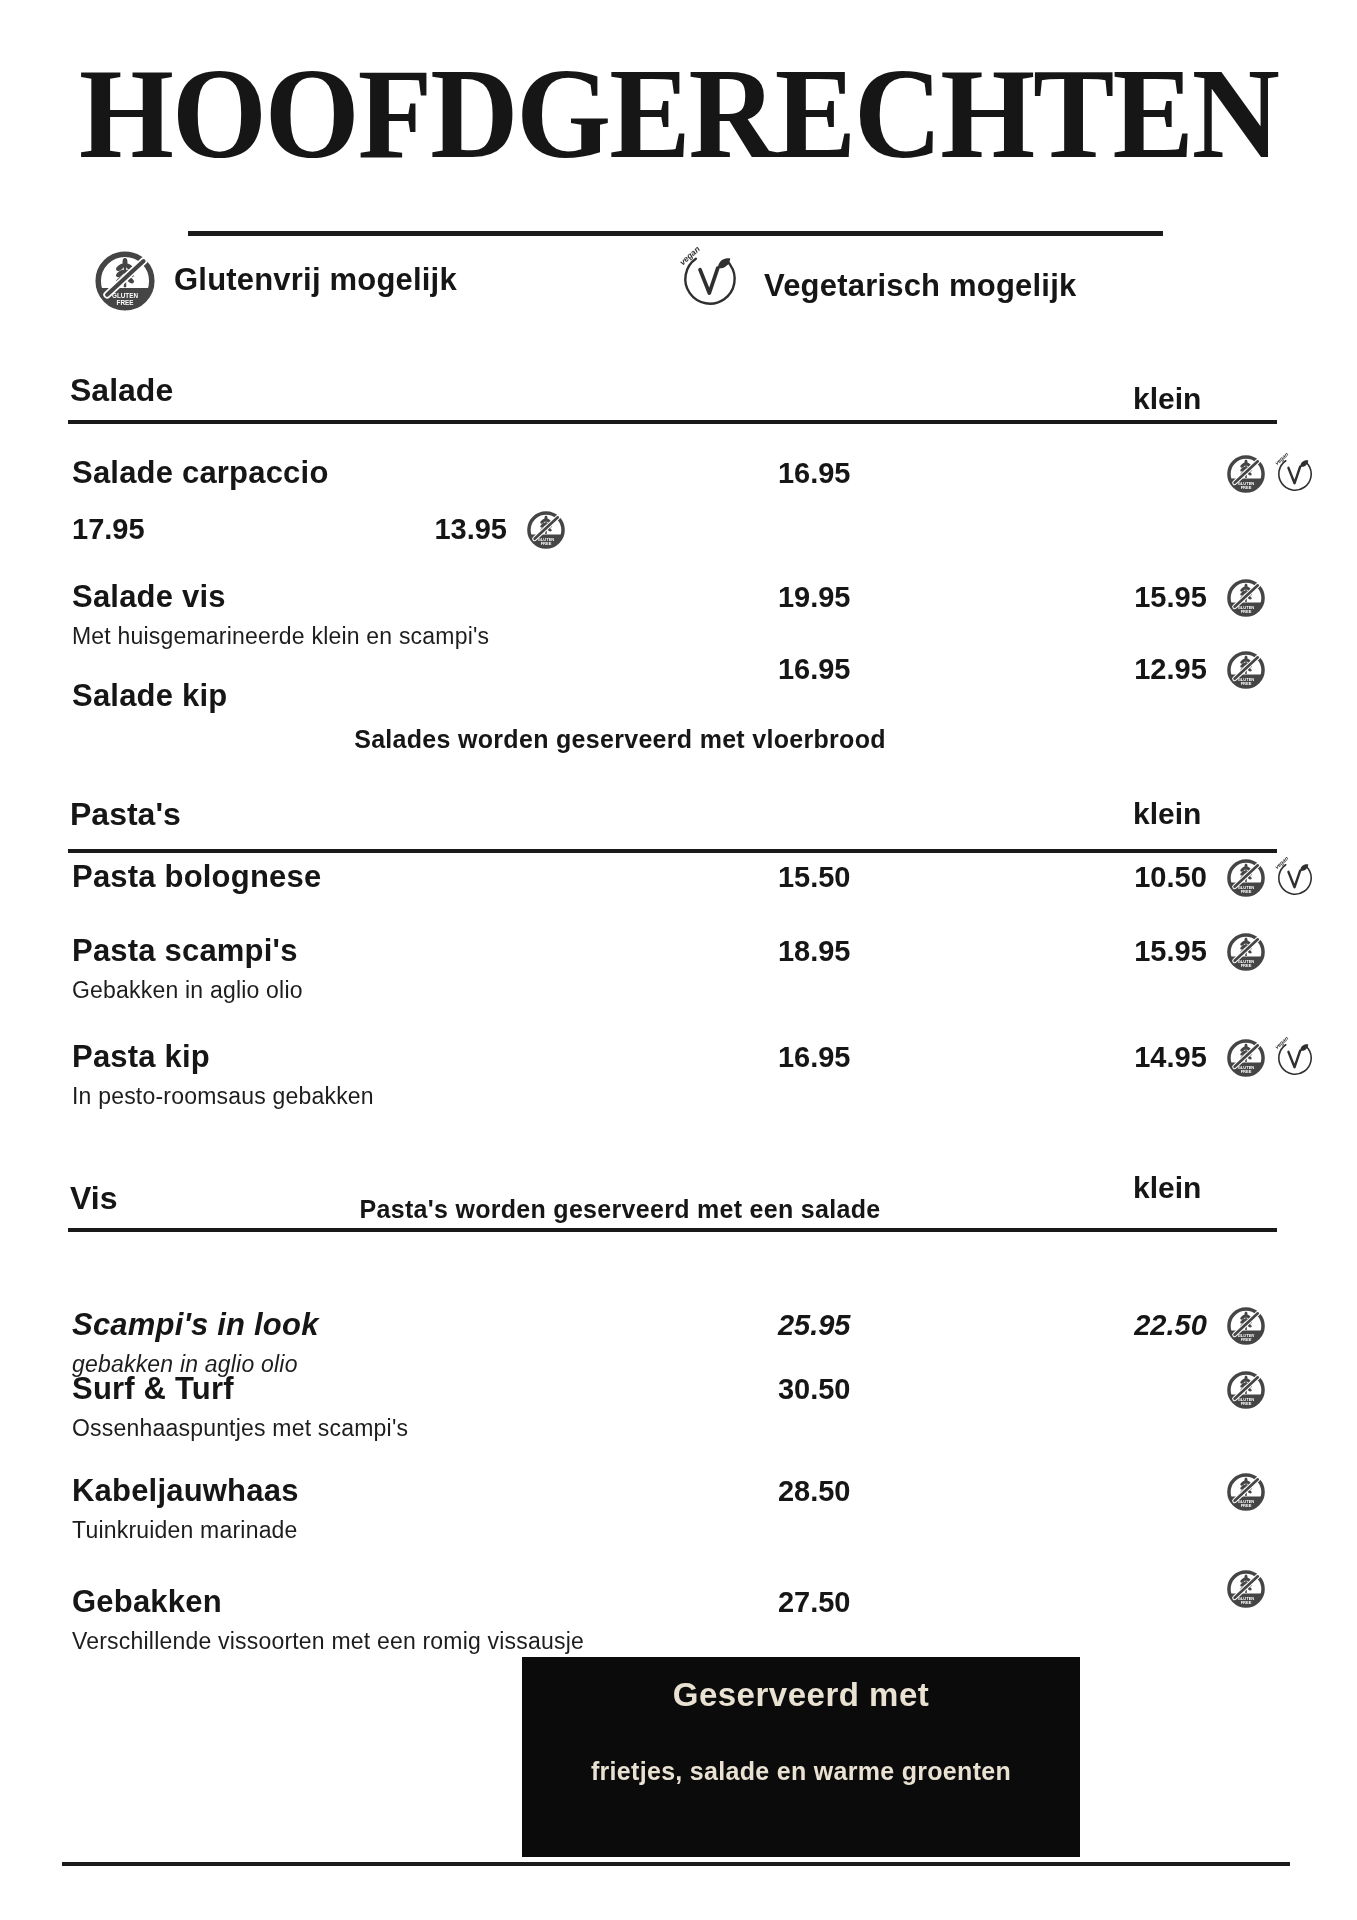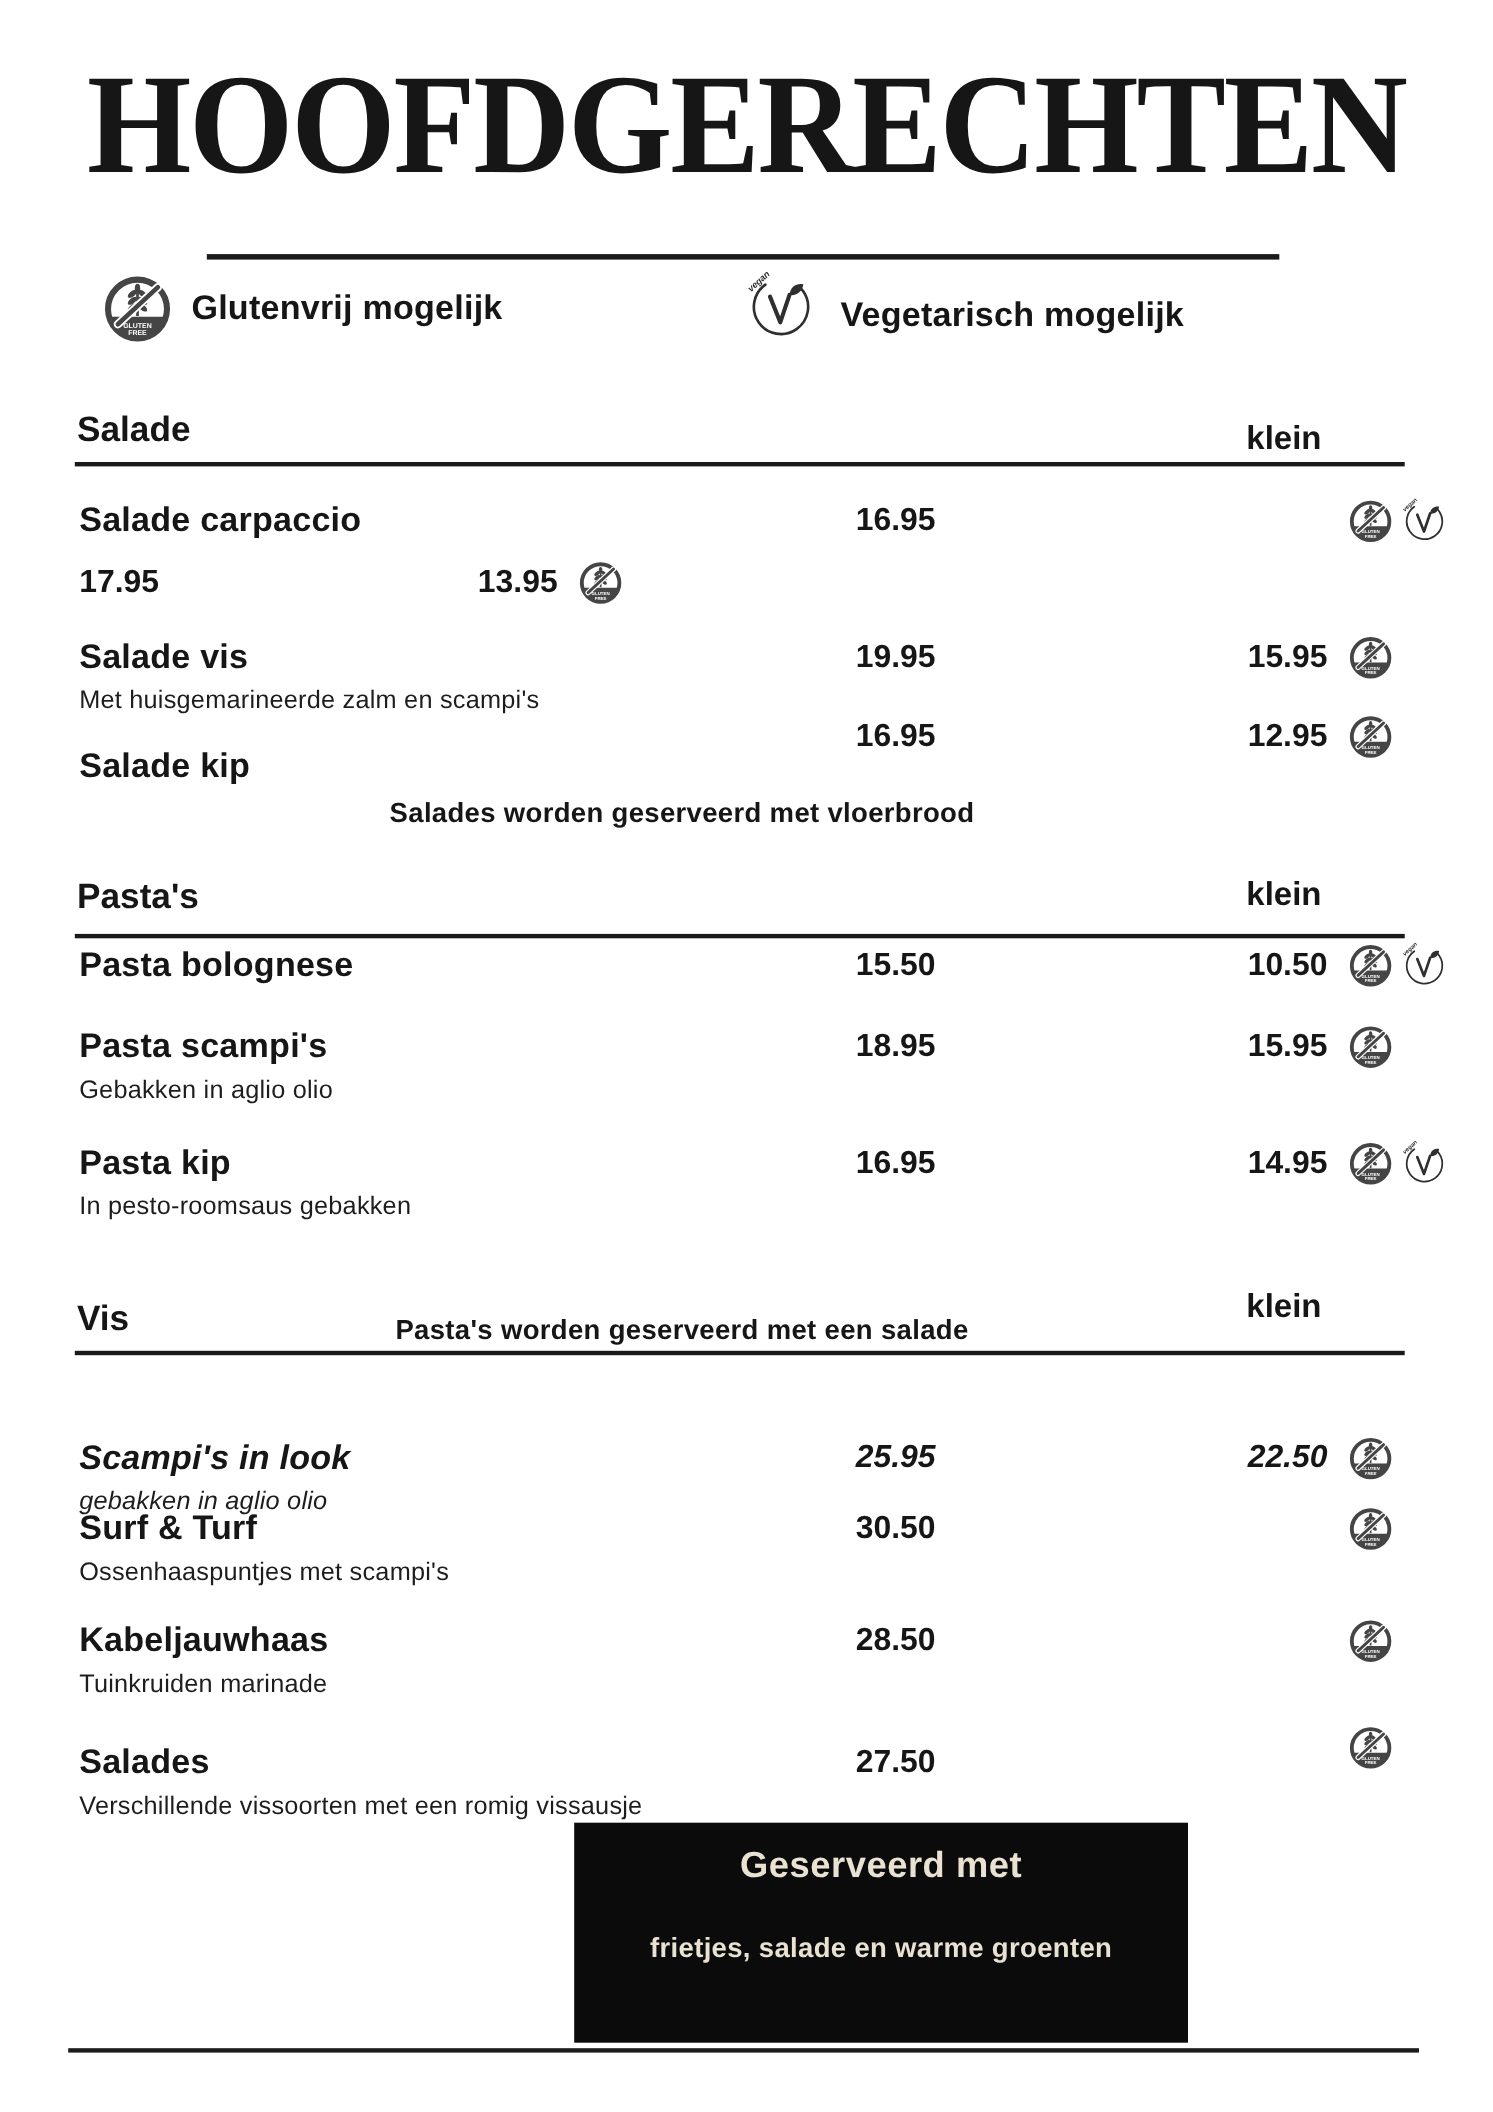--- a/index.html
+++ b/index.html
@@ -194,21 +194,21 @@
      <path d="M11 34 L37.5 9.5" stroke="#454545" stroke-width="3" stroke-linecap="round" fill="none"></path>
      <text x="24" y="36.2" font-size="4.6" font-weight="700" fill="#ffffff" text-anchor="middle" font-family="Liberation Sans, sans-serif">GLUTEN</text>
      <text x="24" y="41.2" font-size="4.6" font-weight="700" fill="#ffffff" text-anchor="middle" font-family="Liberation Sans, sans-serif">FREE</text>
    </svg></span>
         </div>
   </div>
 
   <div class="item">
     <div class="item-main">
       <div class="item-name">Salade vis</div>
-      <div class="item-desc">Met huisgemarineerde zalm en scampi's</div>
+      <div class="item-desc">Met huisgemarineerde klein en scampi's</div>
     </div>
     <div class="col price">19.95</div>
     <div class="col klein">15.95</div>
     <div class="icons">
           <span class="icn"><svg viewBox="0 0 48 48" width="100%" height="100%">
      <circle cx="24" cy="24" r="19.5" fill="#ffffff" stroke="#454545" stroke-width="4"></circle>
      <path d="M5.2 29 A19.5 19.5 0 0 0 42.8 29 Z" fill="#454545"></path>
      <path d="M24 9 V28.5" stroke="#454545" stroke-width="1.8" fill="none"></path>
      <ellipse cx="24" cy="10.5" rx="1.8" ry="3.2" fill="#454545"></ellipse>
      <ellipse cx="20.6" cy="14" rx="3.6" ry="1.8" fill="#454545" transform="rotate(-38 20.6 14)"></ellipse>
@@ -423,21 +423,21 @@
      <path d="M11 34 L37.5 9.5" stroke="#ffffff" stroke-width="5.5" stroke-linecap="round" fill="none"></path>
      <path d="M11 34 L37.5 9.5" stroke="#454545" stroke-width="3" stroke-linecap="round" fill="none"></path>
      <text x="24" y="36.2" font-size="4.6" font-weight="700" fill="#ffffff" text-anchor="middle" font-family="Liberation Sans, sans-serif">GLUTEN</text>
      <text x="24" y="41.2" font-size="4.6" font-weight="700" fill="#ffffff" text-anchor="middle" font-family="Liberation Sans, sans-serif">FREE</text>
    </svg></span>
         </div>
   </div>
 
   <div class="item">
     <div class="item-main">
-      <div class="item-name">Salades</div>
+      <div class="item-name">Gebakken</div>
       <div class="item-desc">Verschillende vissoorten met een romig vissausje</div>
     </div>
     <div class="col price">27.50</div>
     <div class="col klein"></div>
     <div class="icons">
           <span class="icn"><svg viewBox="0 0 48 48" width="100%" height="100%">
      <circle cx="24" cy="24" r="19.5" fill="#ffffff" stroke="#454545" stroke-width="4"></circle>
      <path d="M5.2 29 A19.5 19.5 0 0 0 42.8 29 Z" fill="#454545"></path>
      <path d="M24 9 V28.5" stroke="#454545" stroke-width="1.8" fill="none"></path>
      <ellipse cx="24" cy="10.5" rx="1.8" ry="3.2" fill="#454545"></ellipse>

